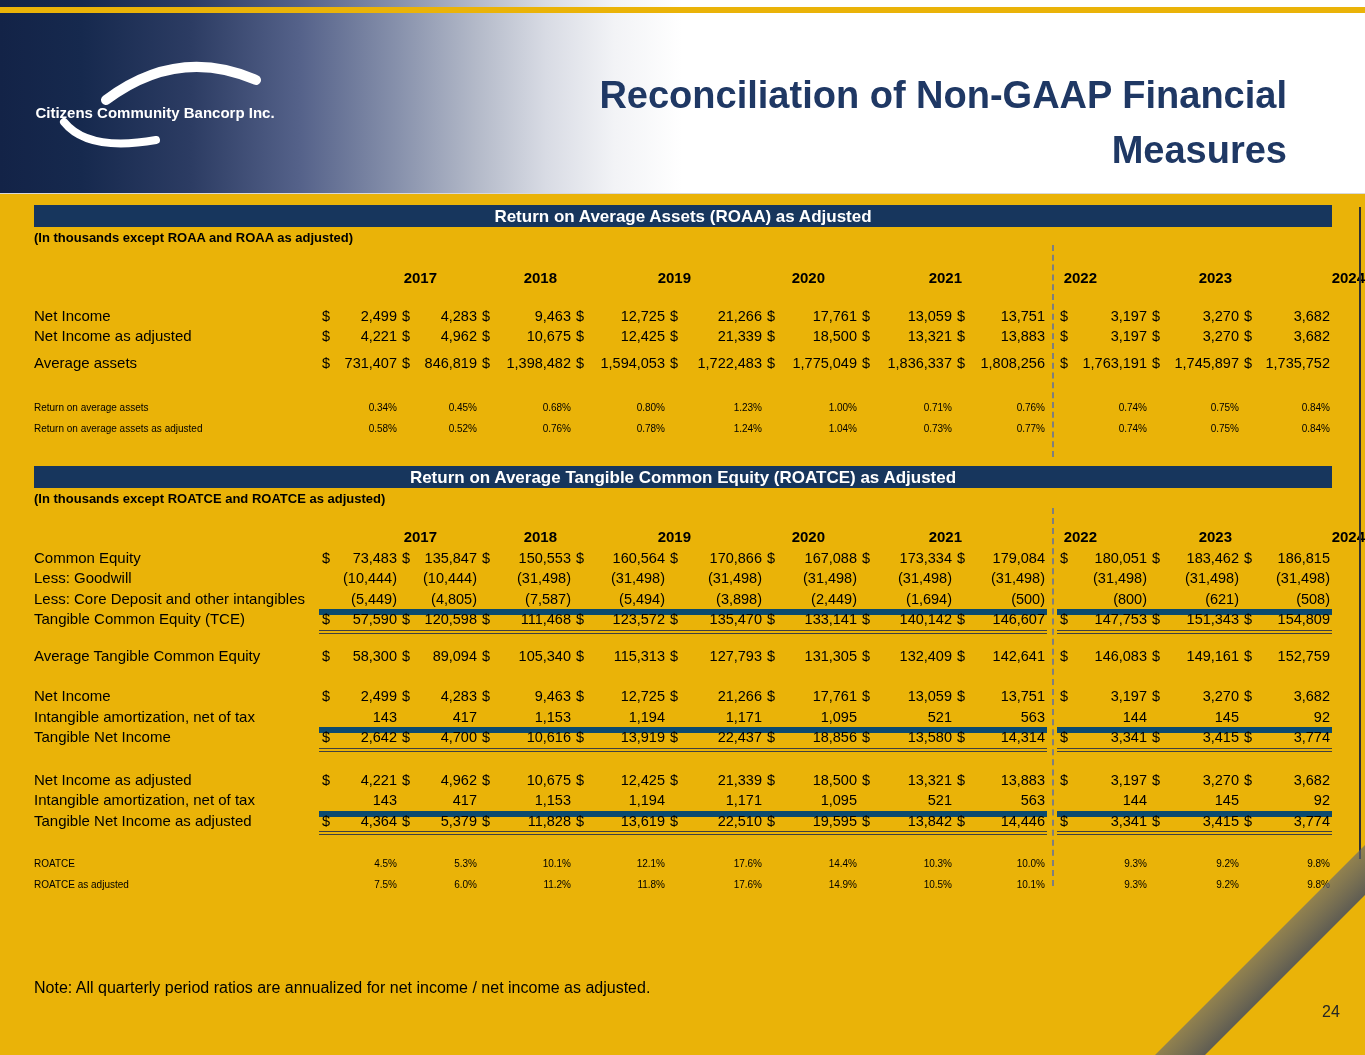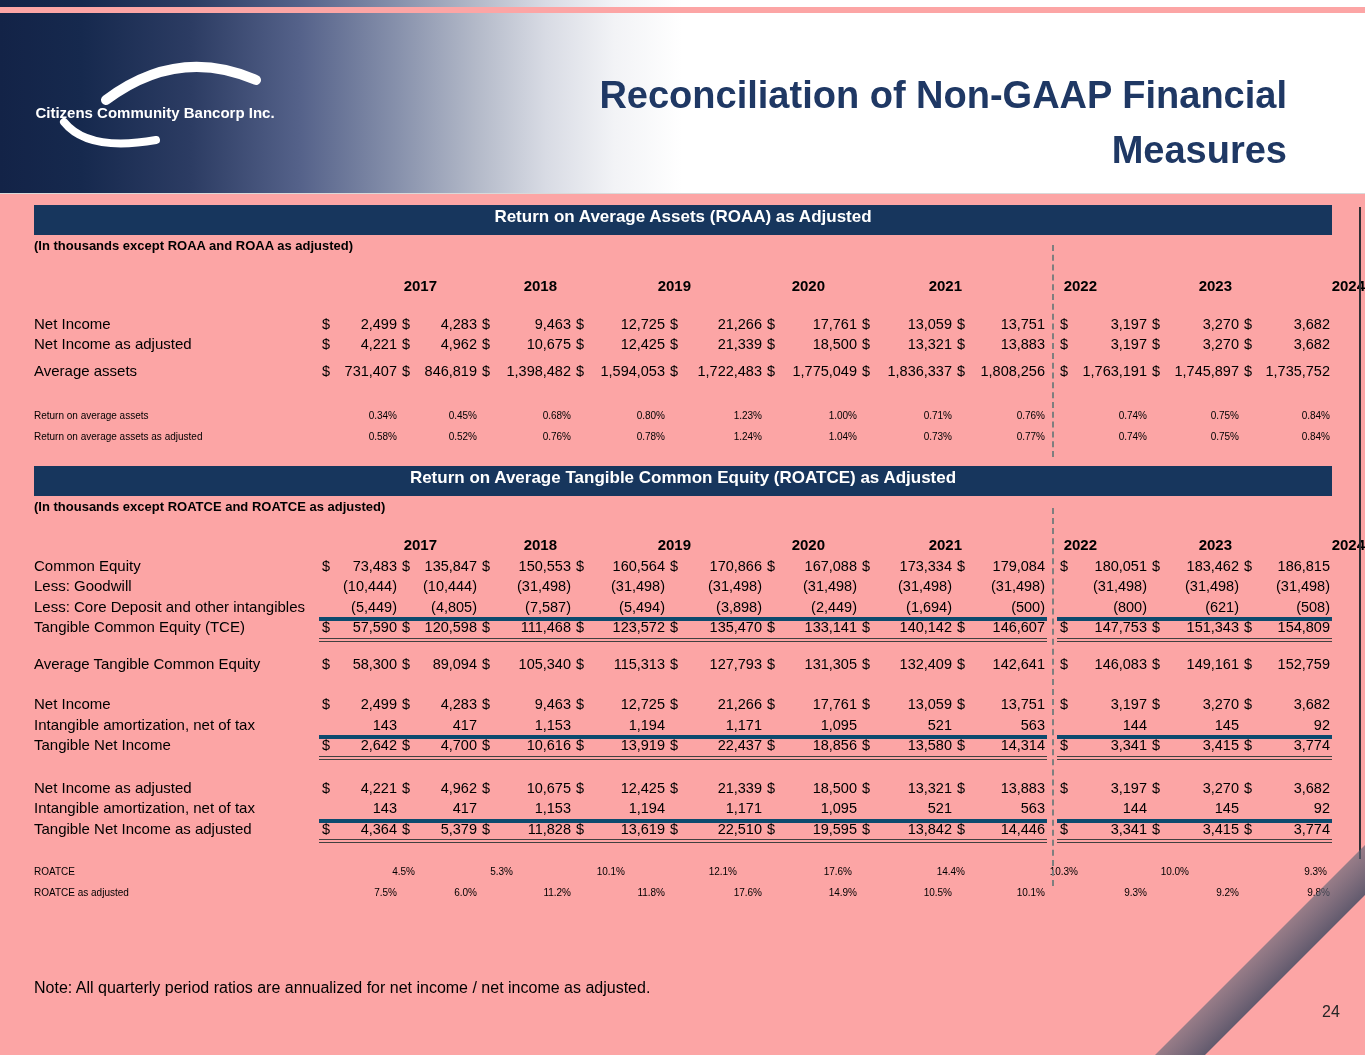--- a/index.html
+++ b/index.html
@@ -1,55 +1,55 @@
 <!DOCTYPE html>
 <html style="--navy: #17365d; --title-navy: #1f3864;"><head>
 <meta charset="utf-8">
 <style>
   html,body{margin:0;padding:0;background:#fff;}
-  #slide{position:relative;width:1365px;height:1055px;background:#fca5a5;overflow:hidden;
+  #slide{position:relative;width:1365px;height:1055px;background:#eab308;overflow:hidden;
          font-family:"Liberation Sans",sans-serif;color:#000;}
 
   
   .strip-top{position:absolute;left:0;top:0;width:100%;height:7px;
     background:linear-gradient(90deg,#132347 0%,#16294e 6%,#2c3c63 14%,#55628a 22%,#8690ab 29%,#b4bac9 35%,#d8dbe4 40%,#f2f3f6 45%,#ffffff 50%);}
   .header-band{position:absolute;left:0;top:13px;width:100%;height:180px;
     background:linear-gradient(90deg,#132347 0%,#16294e 6%,#2c3c63 14%,#55628a 22%,#8690ab 29%,#b4bac9 35%,#d8dbe4 40%,#f2f3f6 45%,#ffffff 50%);
     border-bottom:1px solid #d9d9d9;}
   .logo{position:absolute;left:28px;top:60px;}
   .title{position:absolute;right:78px;top:68px;text-align:right;
     color:var(--title-navy,#1f3864);font-weight:bold;font-size:38px;line-height:55px;}
 
   
   .table{position:absolute;left:34px;width:1298px;}
   #t1{top:205px;} #t2{top:466px;}
-  .band{height:30px;line-height:23px;background:var(--navy,#17365d);color:#fff;
+  .band{height:22px;line-height:23px;background:var(--navy,#17365d);color:#fff;
         font-weight:bold;font-size:17px;text-align:center;}
   .subtitle{width:1112px;height:18px;padding-top:3px;text-align:left;font-weight:bold;font-size:13px;}
   .trow{display:grid;grid-template-columns:285px 80px 80px 94px 94px 97px 95px 95px 93px 10px 92px 92px 91px;
         height:20.5px;line-height:20.5px;}
   .years{font-weight:bold;gap:40px;}
   #t1 .years{margin-top:20px;margin-bottom:17px;}
   #t2 .years{margin-top:18px;}
   .ycell{text-align:right;padding-right:2px;font-size:15px;}
   .label{font-size:15px;white-space:nowrap;overflow:hidden;}
   .cell{display:flex;align-items:center;padding-right:2px;font-size:14.5px;}
   .ds{padding-left:3px;}
   .val{margin-left:auto;white-space:nowrap;}
   .bold .label,.bold .val{font-weight:normal;font-size:10px;}
-  .r-single .cell{border-bottom:4px solid #0c4a6e;}
+  .r-single .cell{border-bottom:6px solid #0c4a6e;}
   .r-double .cell{border-bottom:4px double #404040;}
   .gapcell{}
 
   #t1 .rows .trow:nth-child(3){margin-top:6px;}
   #t1 .rows .trow:nth-child(4){margin-top:25px;}
   #t2 .rows .trow:nth-child(5){margin-top:16px;}
   #t2 .rows .trow:nth-child(6){margin-top:20px;}
   #t2 .rows .trow:nth-child(9){margin-top:22px;}
-  #t2 .rows .trow:nth-child(12){margin-top:23px;gap:18px;}
+  #t2 .rows .trow:nth-child(12){margin-top:23px;}
 
   
   .vdash{position:absolute;left:1052px;width:0;border-left:2px dashed #7f7f7f;}
   #vdash1{top:245px;height:212px;}
   #vdash2{top:508px;height:378px;}
   .vline-right{position:absolute;left:1359px;top:207px;width:2px;height:652px;background:#2f2f33;}
   .corner{position:absolute;left:1065px;top:755px;width:300px;height:300px;}
   .note{position:absolute;left:34px;top:979px;font-size:16px;}
   .pagenum{position:absolute;left:1322px;top:1003px;font-size:16px;color:#262626;}
 </style>

